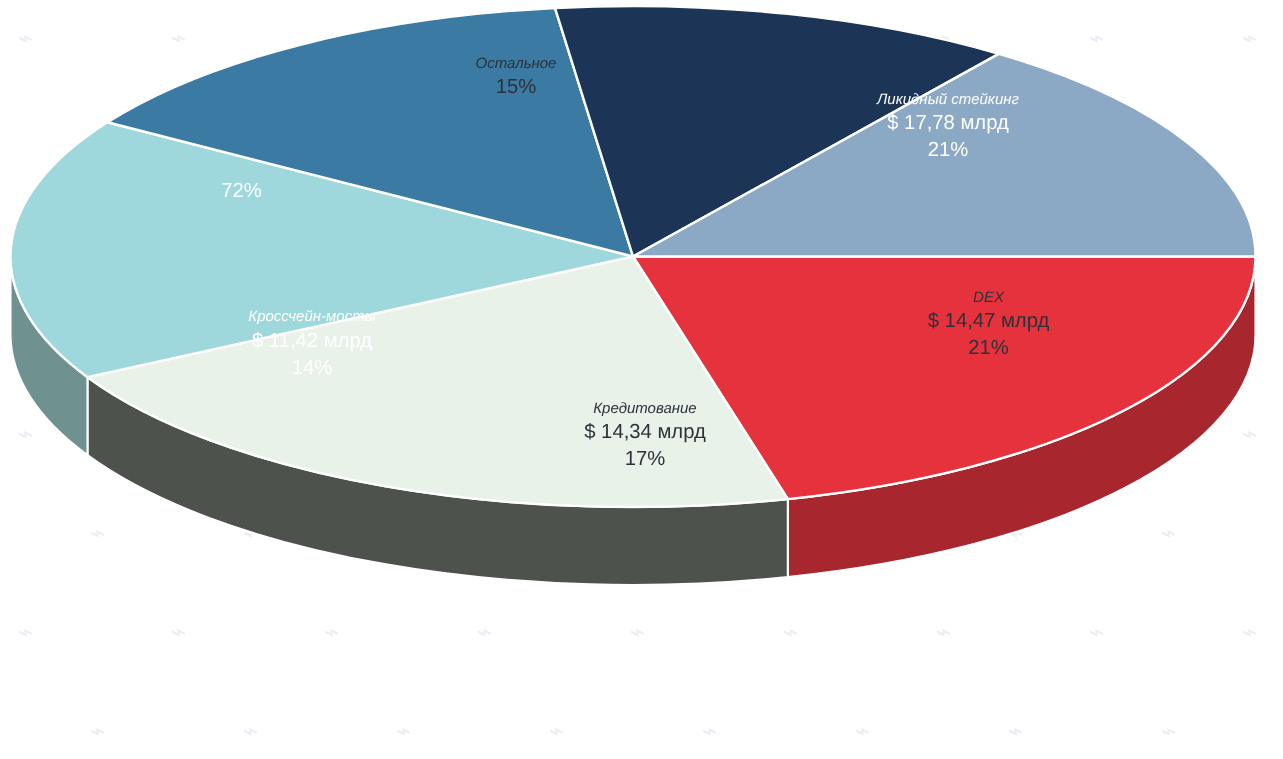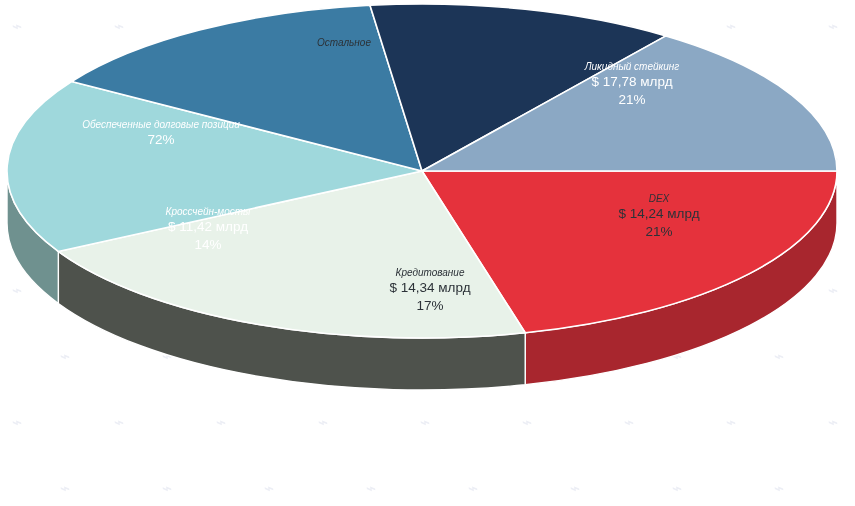--- a/index.html
+++ b/index.html
@@ -132,35 +132,35 @@
     </svg>
 
   <div id="labels">
       <div class="slice-label lab-light" style="left: 552px; top: 60px; width: 160px;">
         <div class="l1">Ликидный стейкинг</div>
         <div class="l2">$ 17,78 млрд</div>
         <div class="l3">21%</div>
       </div>
       <div class="slice-label lab-dark" style="left: 584px; top: 192px; width: 150px;">
         <div class="l1">DEX</div>
-        <div class="l2">$ 14,24 млрд</div>
+        <div class="l2">$ 14,47 млрд</div>
         <div class="l3">21%</div>
       </div>
       <div class="slice-label lab-dark" style="left: 344px; top: 266px; width: 172px;">
         <div class="l1">Кредитование</div>
         <div class="l2">$ 14,34 млрд</div>
         <div class="l3">17%</div>
       </div>
       <div class="slice-label lab-light" style="left: 114px; top: 205px; width: 188px;">
         <div class="l1">Кроссчейн-мосты</div>
         <div class="l2">$ 11,42 млрд</div>
         <div class="l3">14%</div>
       </div>
       <div class="slice-label lab-light" style="left: 30px; top: 118px; width: 262px;">
-        <div class="l1">Обеспеченные долговые позиции</div>
         <div class="l3">72%</div>
       </div>
       <div class="slice-label lab-dark" style="left: 258px; top: 36px; width: 172px;">
         <div class="l1">Остальное</div>
+        <div class="l3">15%</div>
       </div>
     </div>
 
 </div>
 
 </body></html>

